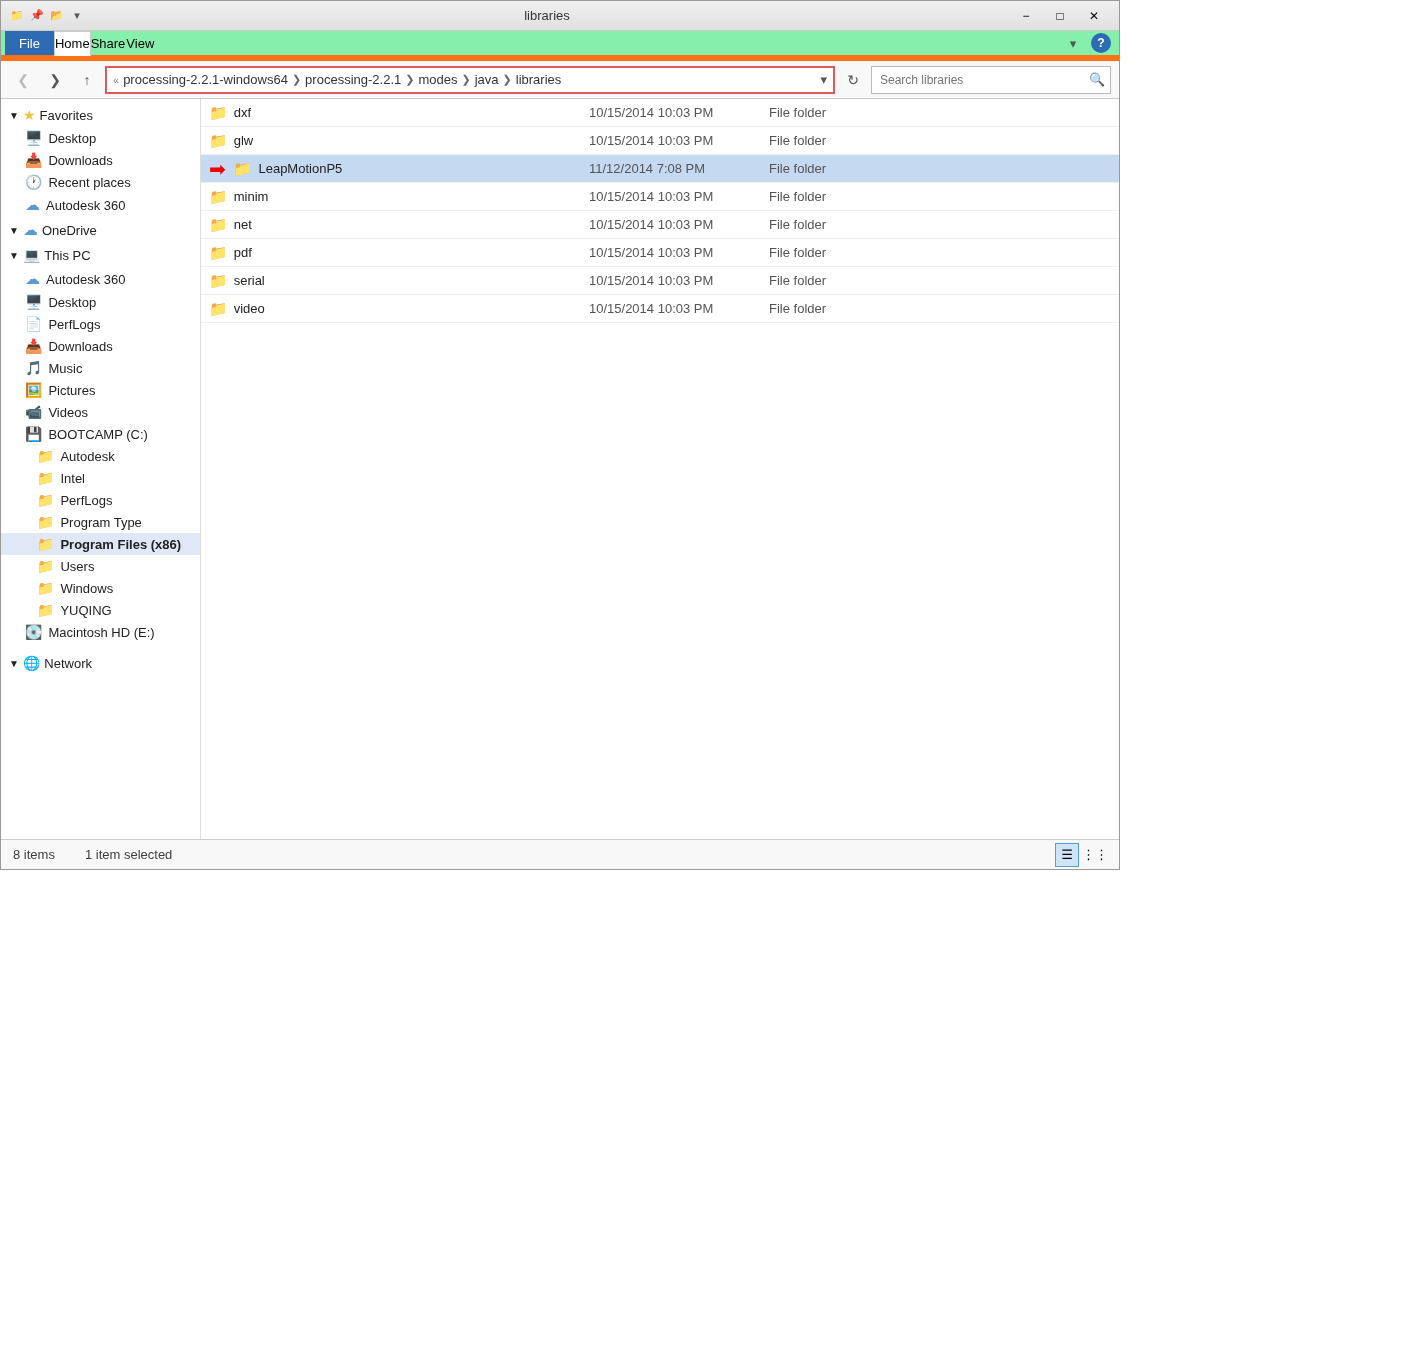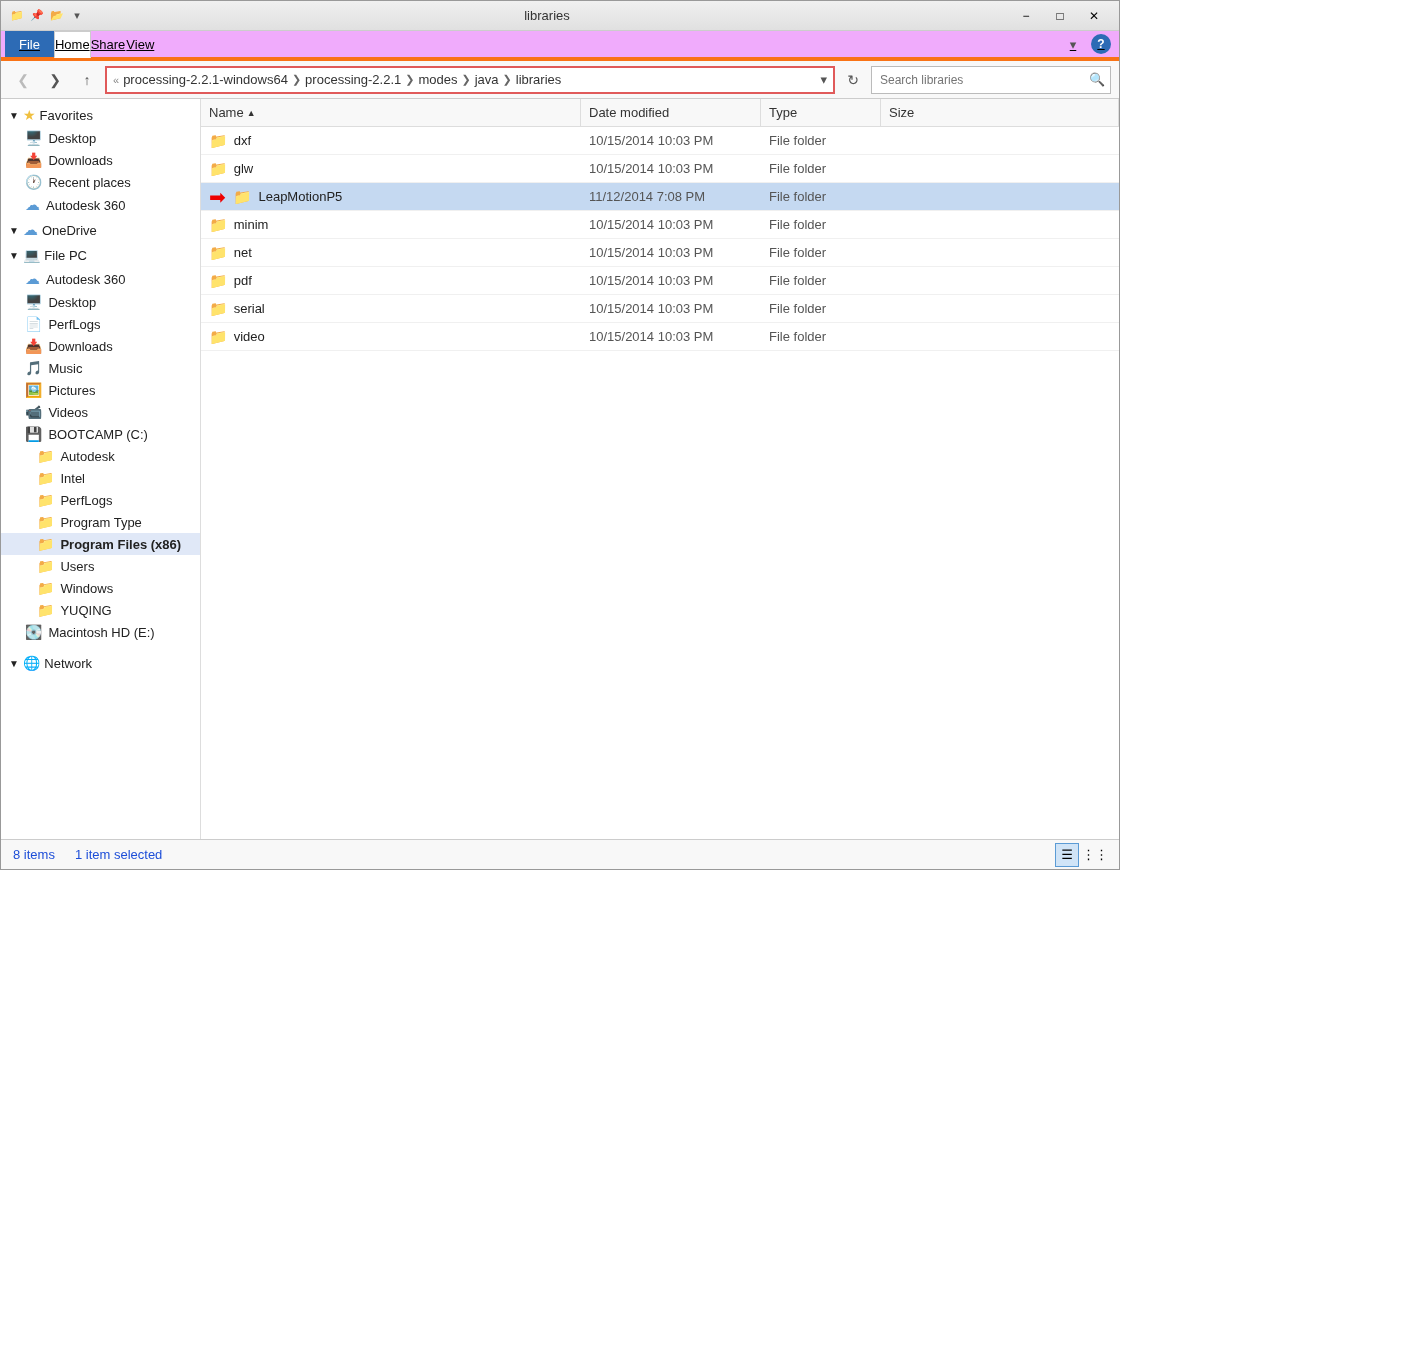--- a/index.html
+++ b/index.html
@@ -19,25 +19,24 @@
     .title-bar-icons { display: flex; gap: 4px; }
     .title-bar-icon { width: 16px; height: 16px; display: flex; align-items: center; justify-content: center; font-size: 11px; color: #555; cursor: pointer; }
     .title-bar-title { font-size: 13px; color: #333; flex: 1; text-align: center; }
     .title-bar-controls { display: flex; }
     .title-ctrl { width: 34px; height: 30px; display: flex; align-items: center; justify-content: center; cursor: pointer; font-size: 12px; }
 
     
     .ribbon-tabs {
       display: flex;
       align-items: stretch;
-      background: #f0abfc;
-      border-bottom: 4px solid #f97316;
+      background: #86efac;
+      border-bottom: 6px solid #f97316;
       height: 30px;
       padding-left: 4px;
-      text-decoration: underline;
     }
     .ribbon-tab {
       padding: 0 0;
       display: flex;
       align-items: center;
       cursor: pointer;
       border-right: 1px solid transparent;
       font-size: 13px;
     }
     .ribbon-tab.active {
@@ -218,21 +217,21 @@
     .status-bar {
       height: 30px;
       background: #f8f8f8;
       border-top: 1px solid #ccc;
       display: flex;
       align-items: center;
       padding: 0 12px;
       gap: 20px;
       justify-content: space-between;
     }
-    .status-left { display: flex; gap: 20px; color: #1d4ed8; font-size: 13px; }
+    .status-left { display: flex; gap: 30px; color: #404040; font-size: 13px; }
     .status-right { display: flex; gap: 4px; }
     .view-btn { width: 24px; height: 24px; display: flex; align-items: center; justify-content: center; cursor: pointer; border: 1px solid transparent; }
     .view-btn.active { border-color: #5b9bd5; background: #d0e4f7; }
 
     .sort-arrow { font-size: 9px; margin-left: 3px; }
   </style>
 </head>
 <body>
 
 <div class="title-bar">
@@ -325,21 +324,21 @@
 
     <div class="sidebar-header">
       <span style="font-size:10px;">▼</span>
       <span class="cloud-icon">☁</span>
       <span>OneDrive</span>
     </div>
 
     <div class="sidebar-header">
       <span style="font-size:10px;">▼</span>
       <span class="pc-icon">💻</span>
-      <span>File PC</span>
+      <span>This PC</span>
     </div>
     <div class="sidebar-item">
       <span class="cloud-icon">☁</span>
       <span>Autodesk 360</span>
     </div>
     <div class="sidebar-item">
       <span class="folder-icon">🖥️</span>
       <span>Desktop</span>
     </div>
     <div class="sidebar-item">
@@ -404,35 +403,20 @@
     </div>
 
     <div class="sidebar-header" style="margin-top:8px;">
       <span style="font-size:10px;">▼</span>
       <span class="network-icon">🌐</span>
       <span>Network</span>
     </div>
   </div>
 
   <div class="file-area">
-    <div class="file-list-header">
-      <div class="col-header col-name">
-        <span>Name</span>
-        <span class="sort-arrow">▲</span>
-      </div>
-      <div class="col-header col-date">
-        <span>Date modified</span>
-      </div>
-      <div class="col-header col-type">
-        <span>Type</span>
-      </div>
-      <div class="col-header col-size">
-        <span>Size</span>
-      </div>
-    </div>
     <div class="file-list">
 
     <div class="file-row">
     <div class="file-cell name">
 
       <span class="folder-file-icon">📁</span>
       <span>dxf</span>
     </div>
     <div class="file-cell date">10/15/2014 10:03 PM</div>
     <div class="file-cell type">File folder</div>

